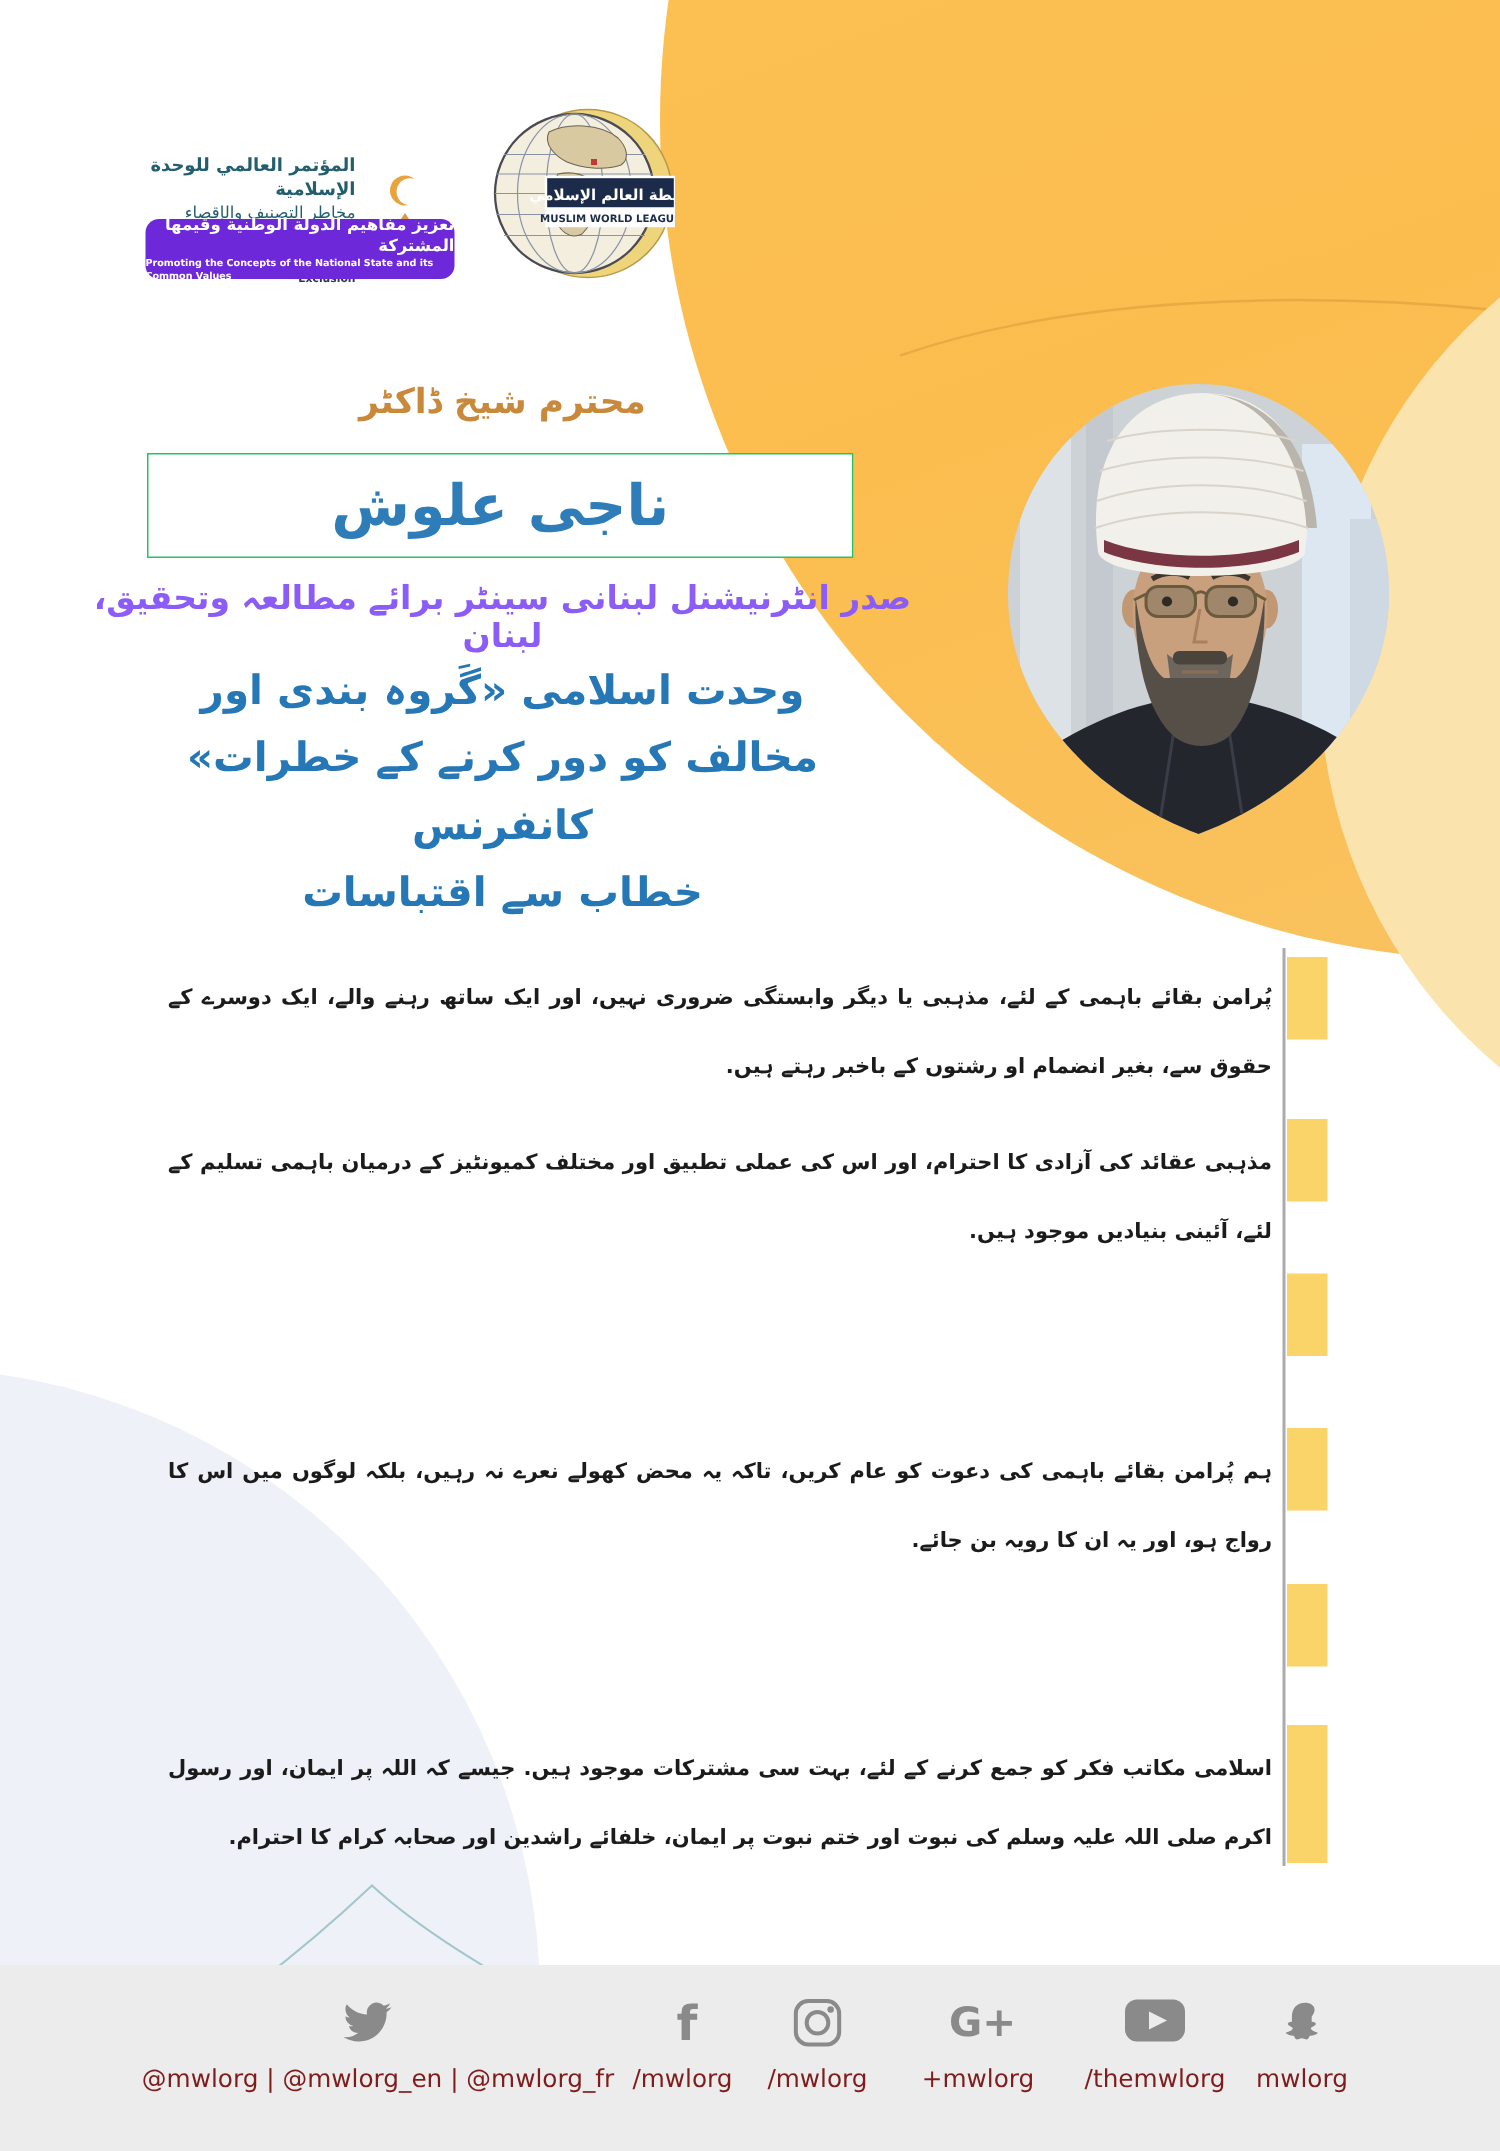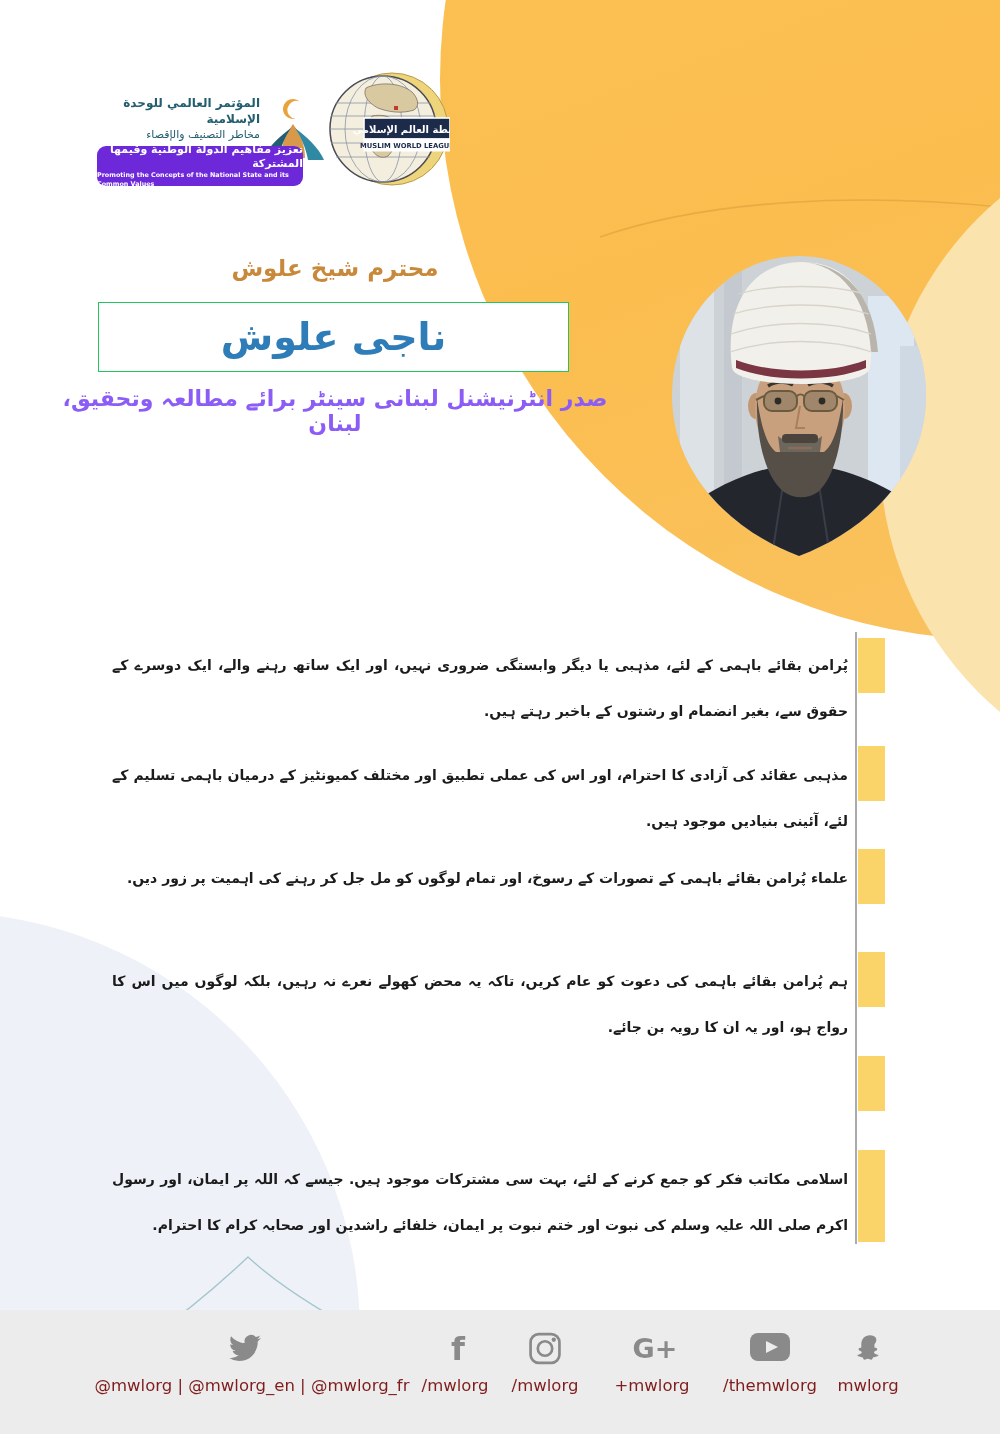--- a/index.html
+++ b/index.html
@@ -11,21 +11,21 @@
   .abs{position:absolute;}
   
   .circle{border-radius:50%;}
   .orange-main{left:440px;top:-480px;width:1120px;height:1120px;
     background:linear-gradient(160deg,#fcc258 0%,#fbbd4e 55%,#f9c466 100%);}
   .pale-circle{left:880px;top:120px;width:670px;height:670px;background:#fbe3ad;}
   .blue-circle{left:-480px;top:912px;width:840px;height:840px;background:#eef2f8;}
   .arc-svg{left:600px;top:185px;width:400px;height:70px;}
   .mountain-svg{left:20px;top:1245px;width:540px;height:170px;}
   
-  .conf-logo{left:95px;top:80px;width:210px;height:110px;display:flex;align-items:center;margin-left:23px;}
+  .conf-logo{left:95px;top:80px;width:210px;height:110px;display:flex;align-items:flex-end;}
   .conf-text{width:142px;text-align:right;padding-top:8px;}
   .conf-ar1{font-size:12px;font-weight:bold;color:#235e6f;direction:rtl;line-height:16px;}
   .conf-ar2{font-size:11px;color:#235e6f;direction:rtl;line-height:15px;letter-spacing:1px;}
   .conf-en1{font-size:7.6px;font-weight:bold;color:#2e3b46;line-height:10px;margin-top:3px;}
   .conf-en2{font-size:7.2px;font-weight:bold;color:#2e3b46;line-height:9px;}
   .conf-icon{width:66px;height:74px;}
   .conf-banner{left:97px;top:146px;width:206px;height:40px;background:#6d28d9;border-radius:9px;
     display:flex;flex-direction:column;align-items:center;justify-content:center;}
   .banner-ar{color:#fff;font-size:11px;font-weight:bold;direction:rtl;line-height:14px;}
   .banner-en{color:#fff;font-size:6.4px;font-weight:bold;line-height:9px;}
@@ -105,25 +105,30 @@
       <path d="M44 48 C 54 46 64 48 68 56 C 72 66 68 80 60 88 C 52 92 44 86 42 76 C 40 66 40 54 44 48 Z"></path>
       <path d="M88 52 C 94 52 98 58 96 64 C 92 68 86 64 86 58 Z"></path>
     </g>
     <rect x="66" y="38" width="4" height="4" fill="#c23a2f"></rect>
     <rect x="36" y="50" width="86" height="21" fill="#1c2b4a" stroke="#ffffff" stroke-width="1.6"></rect>
     <text x="79" y="65" text-anchor="middle" font-size="10" font-weight="bold" fill="#ffffff" direction="rtl">رابطة العالم الإسلامي</text>
     <rect x="36" y="71" width="86" height="12" fill="#ffffff" stroke="#ffffff" stroke-width="1"></rect>
     <text x="79" y="80" text-anchor="middle" font-size="6.8" font-weight="bold" fill="#1c2b4a">MUSLIM WORLD LEAGUE</text>
   </svg>
 
-  <div class="abs honorific" dir="rtl">محترم شیخ علوش</div>
+  <div class="abs honorific" dir="rtl">محترم شیخ ڈاکٹر</div>
   <div class="abs name-box">
     <span class="name-text" dir="rtl">ناجی علوش</span>
   </div>
   <div class="abs designation" dir="rtl">صدر انٹرنیشنل لبنانی سینٹر برائے مطالعہ وتحقیق، لبنان</div>
+  <div class="abs conf-title" dir="rtl">
+    <div>وحدت اسلامی «گَروہ بندی اور</div>
+    <div>مخالف کو دور کرنے کے خطرات» کانفرنس</div>
+    <div>خطاب سے اقتباسات</div>
+  </div>
 
   <svg class="abs portrait" viewBox="0 0 254 300">
     <defs>
       <clipPath id="eggClip">
         <path d="M127 0 C 197 0 254 62 254 140 C 254 208 206 270 127 300 C 48 270 0 208 0 140 C 0 62 57 0 127 0 Z"></path>
       </clipPath>
     </defs>
     <g clip-path="url(#eggClip)">
       <rect x="0" y="0" width="254" height="300" fill="#cdd2d6"></rect>
       <rect x="8" y="0" width="34" height="300" fill="#dde2e6"></rect>
@@ -176,21 +181,20 @@
   <div class="abs vline"></div>
   <div class="abs qbar" style="top:638px;height:55px;"></div>
   <div class="abs qbar" style="top:746px;height:55px;"></div>
   <div class="abs qbar" style="top:849px;height:55px;"></div>
   <div class="abs qbar" style="top:952px;height:55px;"></div>
   <div class="abs qbar" style="top:1056px;height:55px;"></div>
   <div class="abs qbar" style="top:1150px;height:92px;"></div>
 
   <p class="abs quote" style="top:628px;" dir="rtl">پُرامن بقائے باہمی کے لئے، مذہبی یا دیگر وابستگی ضروری نہیں، اور ایک ساتھ رہنے والے، ایک دوسرے کے حقوق سے، بغیر انضمام او رشتوں کے باخبر رہتے ہیں.</p>
   <p class="abs quote" style="top:738px;" dir="rtl">مذہبی عقائد کی آزادی کا احترام، اور اس کی عملی تطبیق اور مختلف کمیونٹیز کے درمیان باہمی تسلیم کے لئے، آئینی بنیادیں موجود ہیں.</p>
-  <p class="abs quote" style="top:841px;" dir="rtl">علماء پُرامن بقائے باہمی کے تصورات کے رسوخ، اور تمام لوگوں کو مل جل کر رہنے کی اہمیت پر زور دیں.</p>
   <p class="abs quote" style="top:944px;" dir="rtl">ہم پُرامن بقائے باہمی کی دعوت کو عام کریں، تاکہ یہ محض کھولے نعرے نہ رہیں، بلکہ لوگوں میں اس کا رواج ہو، اور یہ ان کا رویہ بن جائے.</p>
   <p class="abs quote" style="top:1142px;" dir="rtl">اسلامی مکاتب فکر کو جمع کرنے کے لئے، بہت سی مشترکات موجود ہیں. جیسے کہ اللہ پر ایمان، اور رسول اکرم صلی اللہ علیہ وسلم کی نبوت اور ختم نبوت پر ایمان، خلفائے راشدین اور صحابہ کرام کا احترام.</p>
 
   <div class="abs footer">
 
     <svg class="abs f-icon" style="left:245px;" width="38" height="32" viewBox="0 0 24 24">
       <path fill="#8a8a8a" d="M23.953 4.57a10 10 0 01-2.825.775 4.958 4.958 0 002.163-2.723 9.99 9.99 0 01-3.127 1.195 4.92 4.92 0 00-8.384 4.482C7.69 8.095 4.067 6.13 1.64 3.162a4.822 4.822 0 00-.666 2.475c0 1.71.87 3.213 2.188 4.096a4.904 4.904 0 01-2.228-.616v.06a4.923 4.923 0 003.946 4.827 4.996 4.996 0 01-2.212.085 4.936 4.936 0 004.604 3.417 9.867 9.867 0 01-6.102 2.105c-.39 0-.779-.023-1.17-.067a13.995 13.995 0 007.557 2.209c9.053 0 13.998-7.496 13.998-13.985 0-.21 0-.42-.015-.63A9.935 9.935 0 0024 4.59z"></path>
     </svg>
     <div class="abs f-label" style="left:252px;">@mwlorg  |  @mwlorg_en  |  @mwlorg_fr</div>
 

